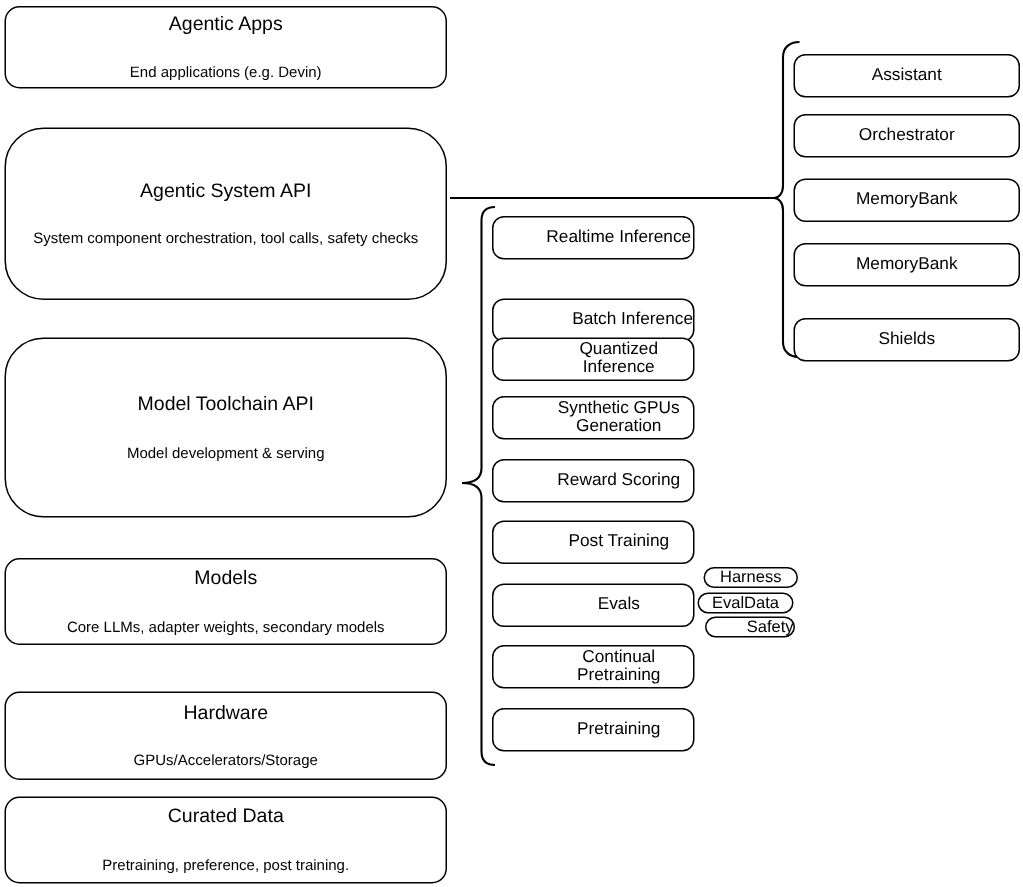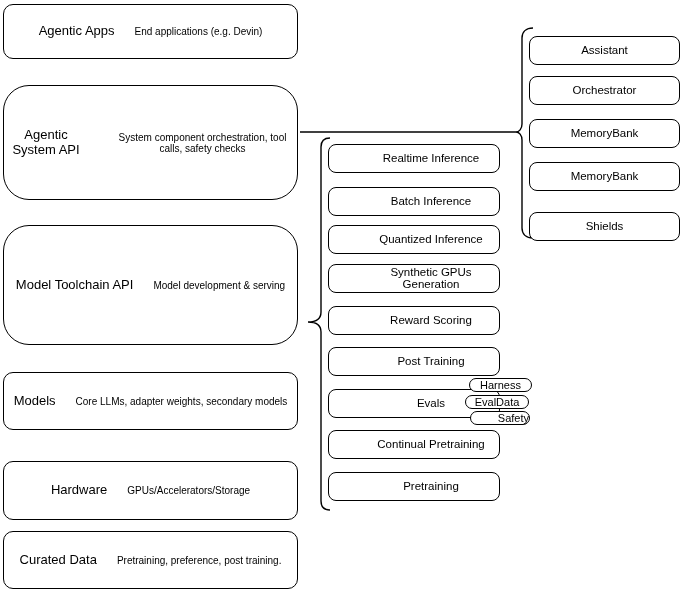--- a/index.html
+++ b/index.html
@@ -18,42 +18,42 @@
     width: 682px; height: 591px;
   }
   .node {
     position: absolute;
     left: 3px;
     width: 295px;
     border: 1.3px solid #000000;
     background: #ffffff;
     box-sizing: border-box;
     display: flex;
-    flex-direction: row;
+    flex-direction: column;
     align-items: center;
     justify-content: center;
     text-align: center;
     gap: 20px;
   }
   .node .t { font-size: 13px; line-height: 1.1; }
   .node .s { font-size: 10px; line-height: 1.1; }
   .chip {
     position: absolute;
     border: 1.3px solid #000000;
     border-radius: 8px;
     background: #ffffff;
     box-sizing: border-box;
     display: flex;
     align-items: center;
     justify-content: center;
     text-align: center;
     font-size: 11.5px;
     line-height: 1;
   }
-  .mid { left: 328px; width: 172px; height: 29px; padding-left: 34px; }
+  .mid { left: 328px; width: 135px; height: 29px; padding-left: 34px; }
   .right { left: 529px; width: 151px; height: 29px; }
   .pill {
     position: absolute;
     height: 14px;
     border: 1.2px solid #000000;
     border-radius: 999px;
     background: #ffffff;
     box-sizing: border-box;
     display: flex;
     align-items: center;
@@ -99,21 +99,21 @@
   </div>
 
   <div class="node" style="top:531px;height:58px;border-radius:10px;">
     <div class="t">Curated Data</div>
     <div class="s">Pretraining, preference, post training.</div>
   </div>
 
   <div class="chip mid" style="top:144px;">
     <span>Realtime Inference</span>
   </div>
-  <div class="chip mid" style="top:187px;">
+  <div class="chip mid" style="top:199px;justify-content:flex-end;">
     <span>Batch Inference</span>
   </div>
   <div class="chip mid" style="top:225px;">
     <span>Quantized Inference</span>
   </div>
   <div class="chip mid" style="top:264px;">
     <span>Synthetic GPUs Generation</span>
   </div>
   <div class="chip mid" style="top:306px;">
     <span>Reward Scoring</span>

